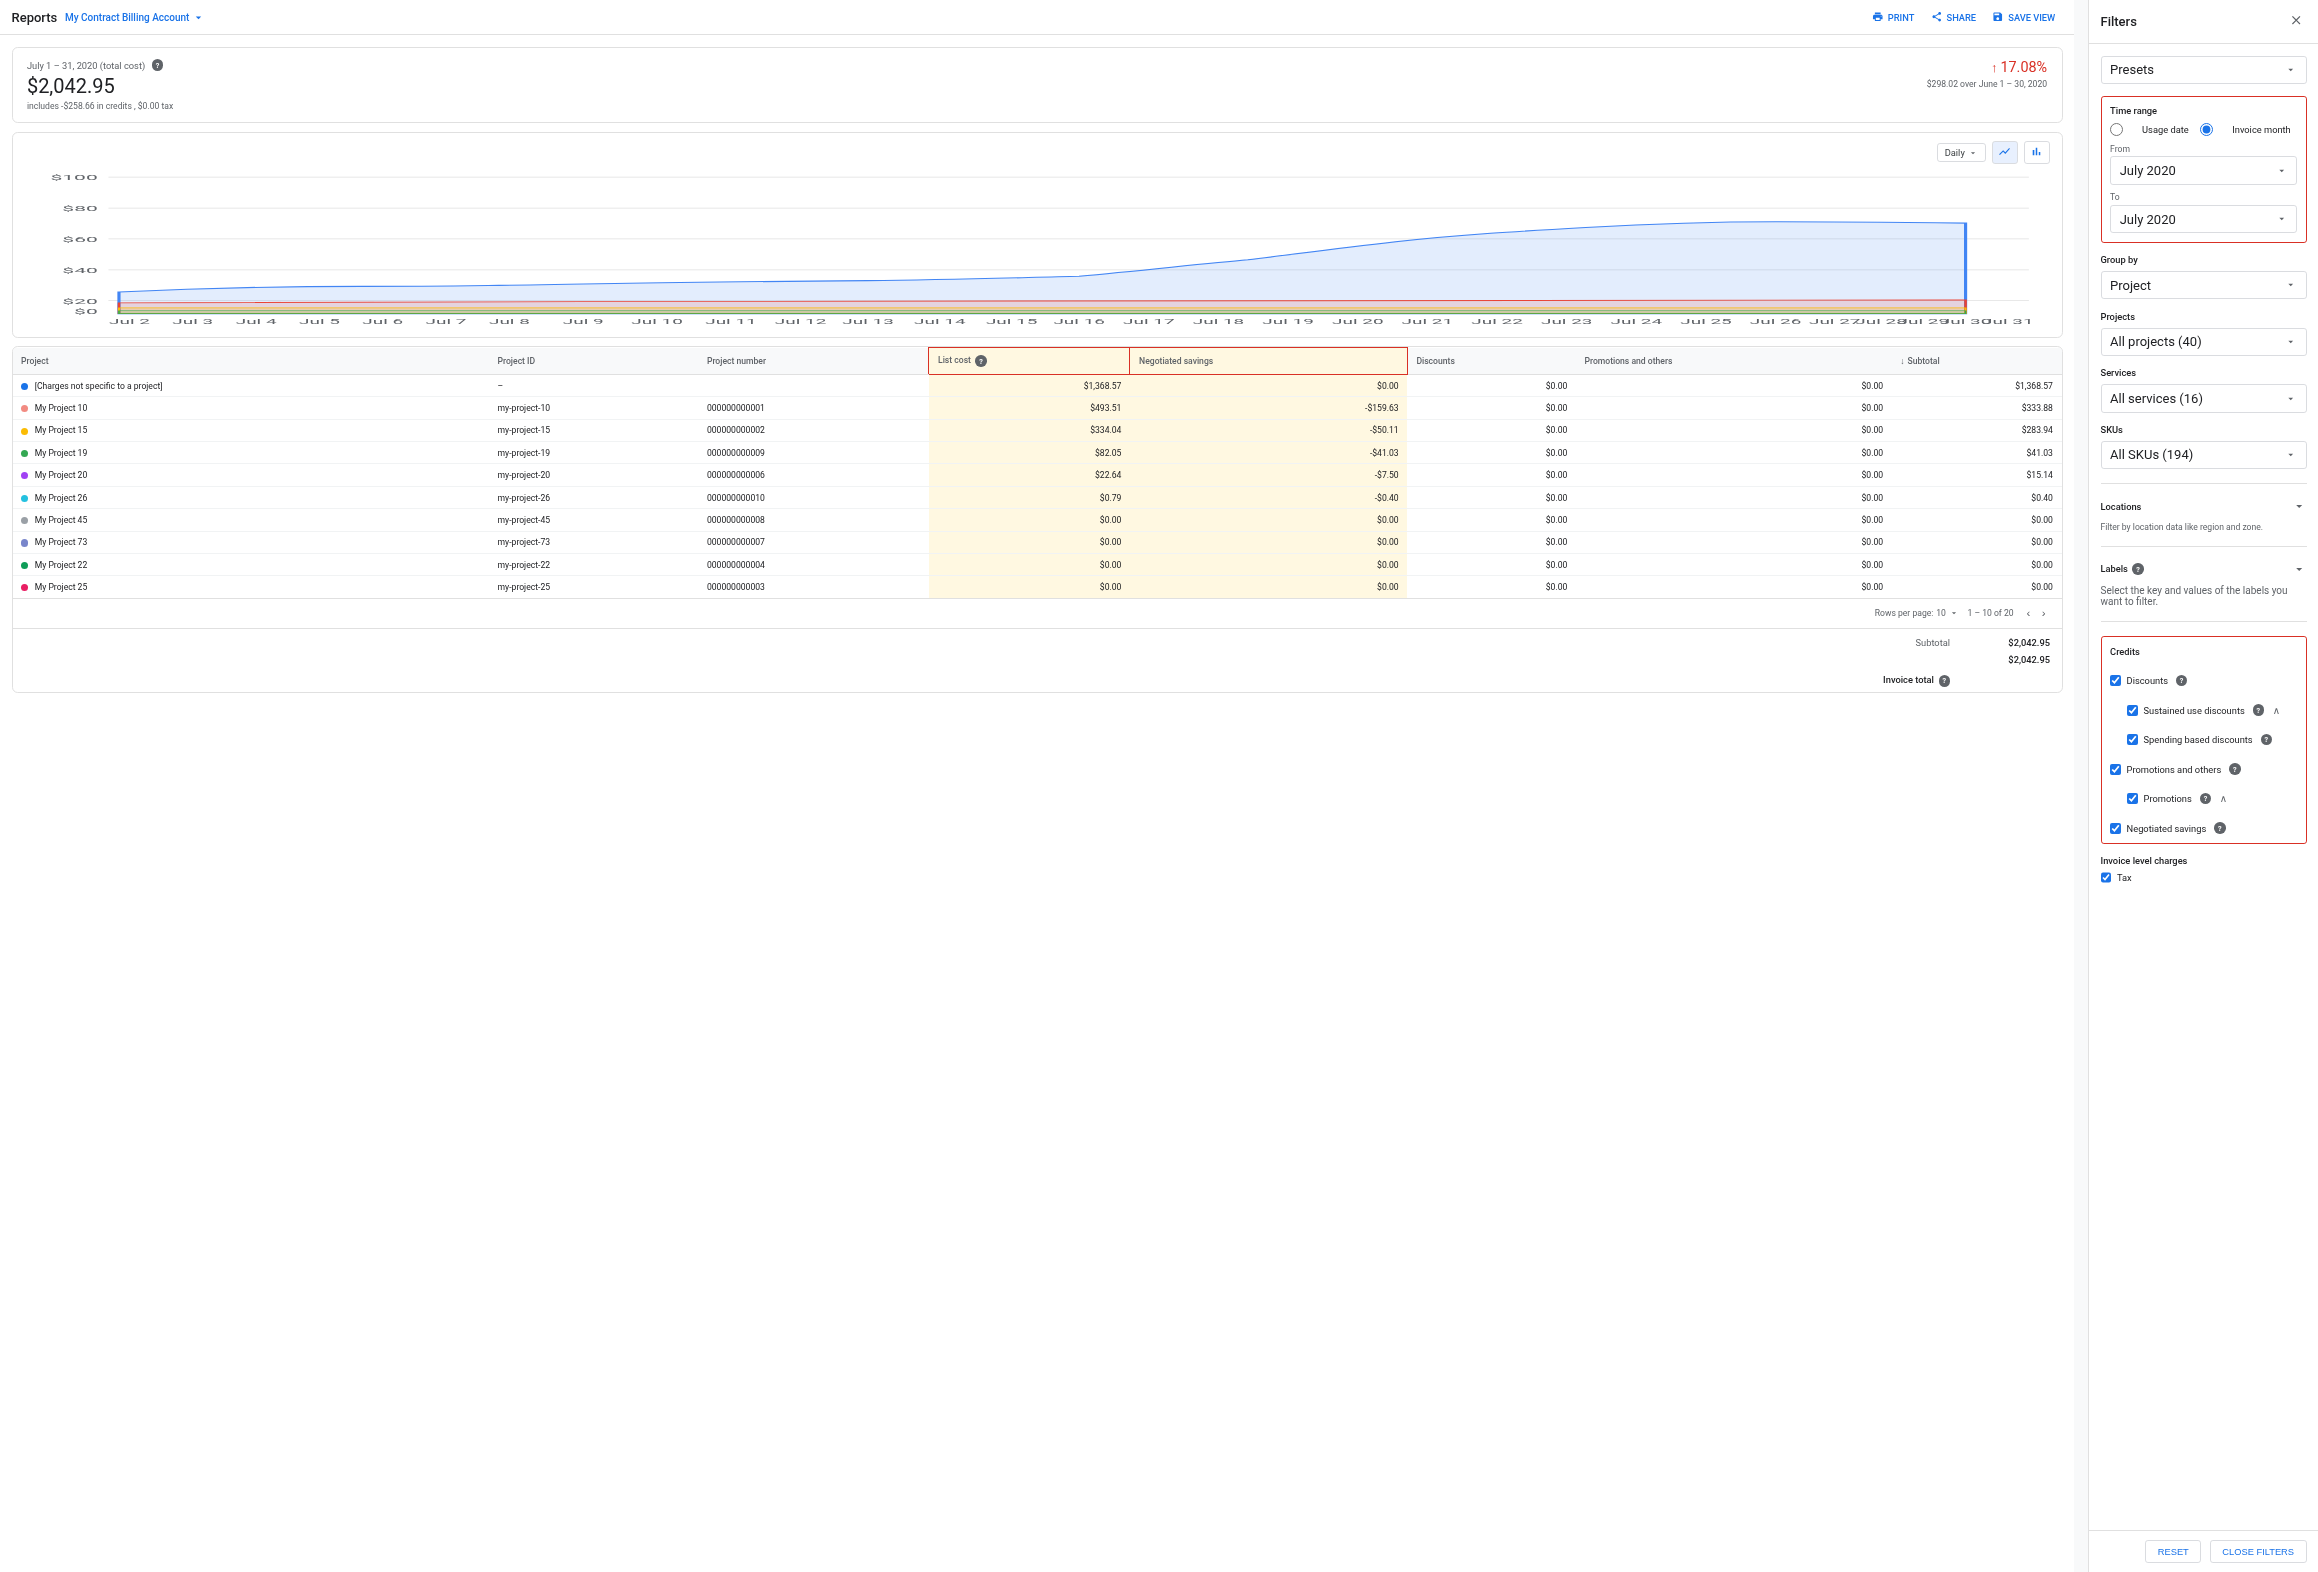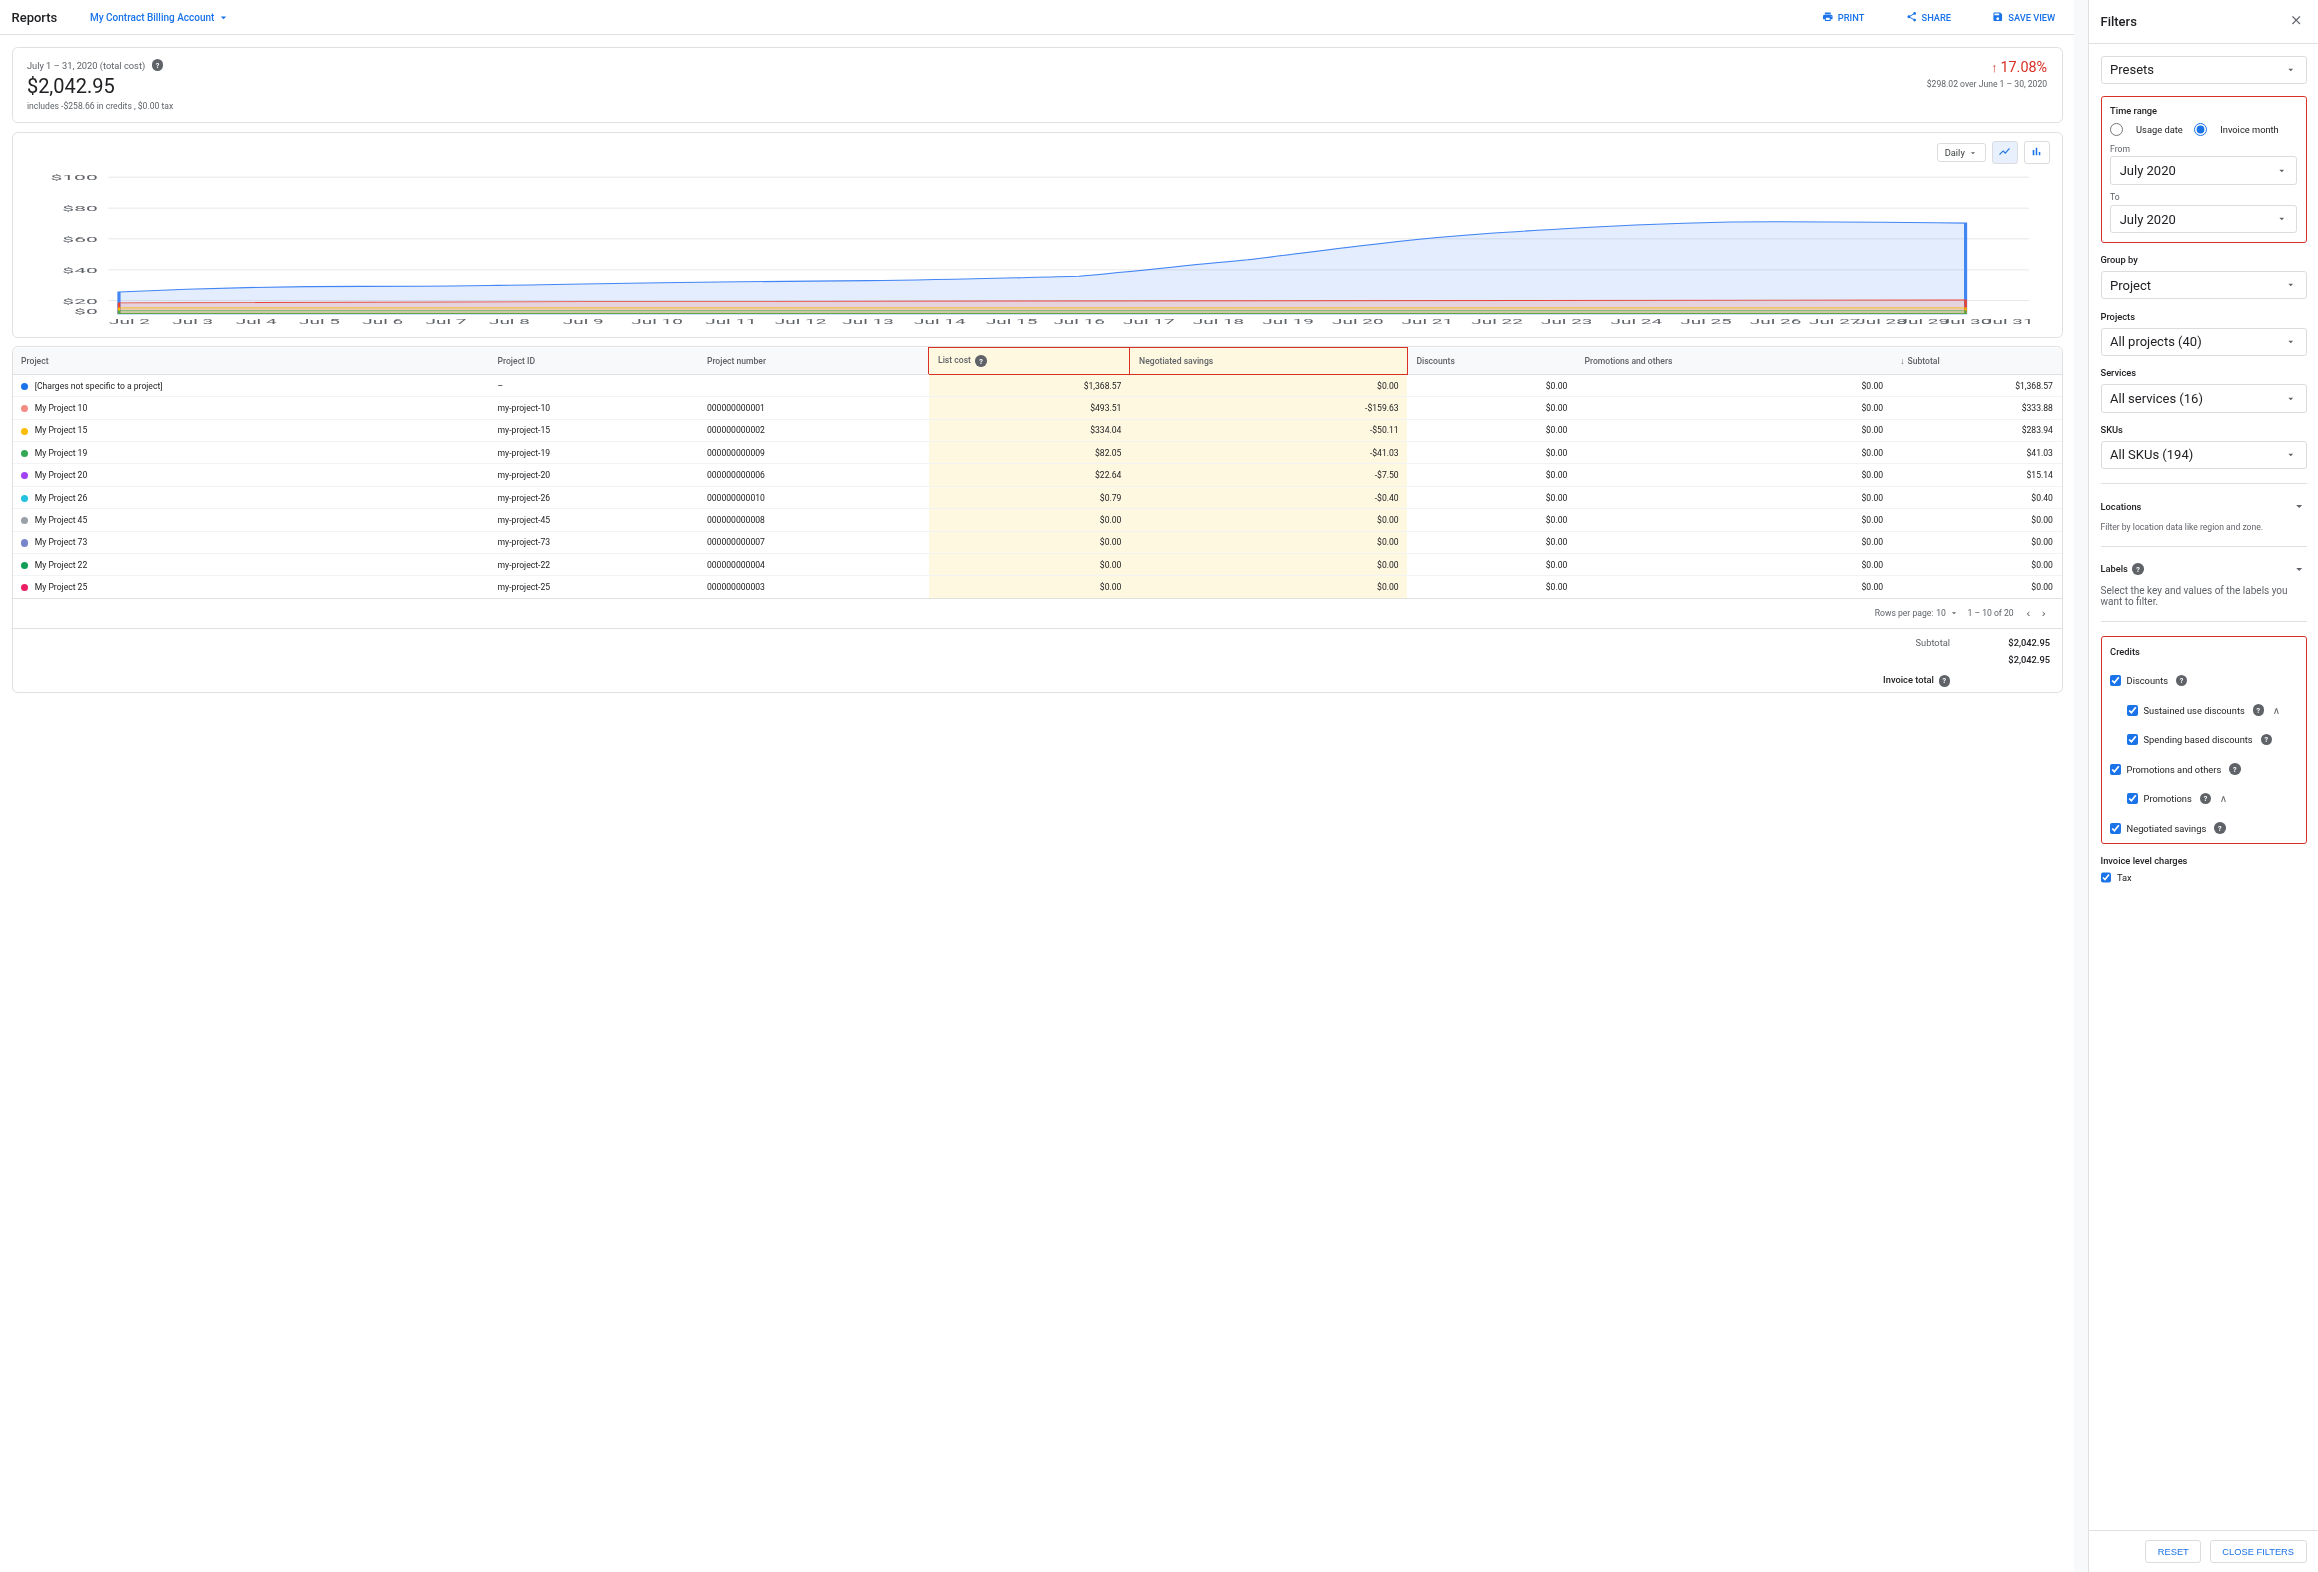--- a/index.html
+++ b/index.html
@@ -2,21 +2,21 @@
 <html style="font-size:11.5px"><head>
   <meta charset="utf-8">
   <style>
     * { box-sizing: border-box; margin: 0; padding: 0; }
     body { font-family: 'Google Sans', Roboto, Arial, sans-serif; font-size: 9.3px; background: #f8f9fa; color: #202124; display: flex; height: 100vh; overflow: hidden; }
 
     
     .main-area { flex: 1; display: flex; flex-direction: column; overflow: hidden; background: #fff; }
 
     
-    .top-bar { display: flex; align-items: center; padding: 7.2px 11.5px; border-bottom: 0.7px solid #e0e0e0; background: #fff; gap: 27px; min-height: 34px; }
+    .top-bar { display: flex; align-items: center; padding: 7.2px 11.5px; border-bottom: 0.7px solid #e0e0e0; background: #fff; gap: 2px; min-height: 34px; }
     .top-bar-title { font-size: 13px; font-weight: 500; color: #202124; margin-right: 5.7px; }
     .account-selector { display: flex; align-items: center; gap: 2.9px; cursor: pointer; color: #1a73e8; font-size: 10px; font-weight: 500; }
     .account-selector svg { fill: #1a73e8; }
     .top-bar-spacer { flex: 1; }
     .top-bar-action { display: flex; align-items: center; gap: 4.3px; color: #1a73e8; font-size: 9.3px; font-weight: 500; cursor: pointer; padding: 4.3px 7.2px; border-radius: 2.9px; }
     .top-bar-action svg { fill: #1a73e8; }
 
     
     .content { flex: 1; overflow-y: auto; padding: 11.5px; display: flex; flex-direction: column; gap: 8.6px; }
 
@@ -72,21 +72,21 @@
     .filters-body { flex: 1; padding: 11.5px; display: flex; flex-direction: column; gap: 11.5px; overflow-y: auto; }
 
     .filter-section { display: flex; flex-direction: column; gap: 5.7px; }
     .filter-label-normal { font-size: 9.3px; font-weight: 500; color: #202124; }
     .filter-select { display: flex; align-items: center; justify-content: space-between; border: 0.7px solid #dadce0; border-radius: 2.9px; padding: 5.7px 8.6px; cursor: pointer; font-size: 13px; color: #202124; background: #fff; }
     .filter-select svg { fill: #5f6368; }
 
     
     .time-range-box { border: 1.4px solid #d93025; border-radius: 2.9px; padding: 8.6px; display: flex; flex-direction: column; gap: 7.2px; }
     .radio-group { display: flex; align-items: center; gap: 11.5px; }
-    .radio-option { display: flex; align-items: center; gap: 13px; font-size: 9.3px; cursor: pointer; }
+    .radio-option { display: flex; align-items: center; gap: 19px; font-size: 9.3px; cursor: pointer; }
     .radio-option input[type=radio] { accent-color: #1a73e8; }
     .from-to-row { display: flex; flex-direction: column; gap: 2.9px; }
     .from-to-label { font-size: 8.6px; color: #5f6368; }
 
     
     .credits-box { border: 1.4px solid #d93025; border-radius: 2.9px; padding: 8.6px; display: flex; flex-direction: column; gap: 18px; }
     .checkbox-row { display: flex; align-items: center; gap: 5.7px; font-size: 9.3px; }
     .checkbox-row input[type=checkbox] { accent-color: #1a73e8; width: 10.8px; height: 10.8px; }
     .indent { padding-left: 17px; }
     .collapse-btn { background: none; border: none; cursor: pointer; padding: 0 2.9px; color: #5f6368; font-size: 10px; }

